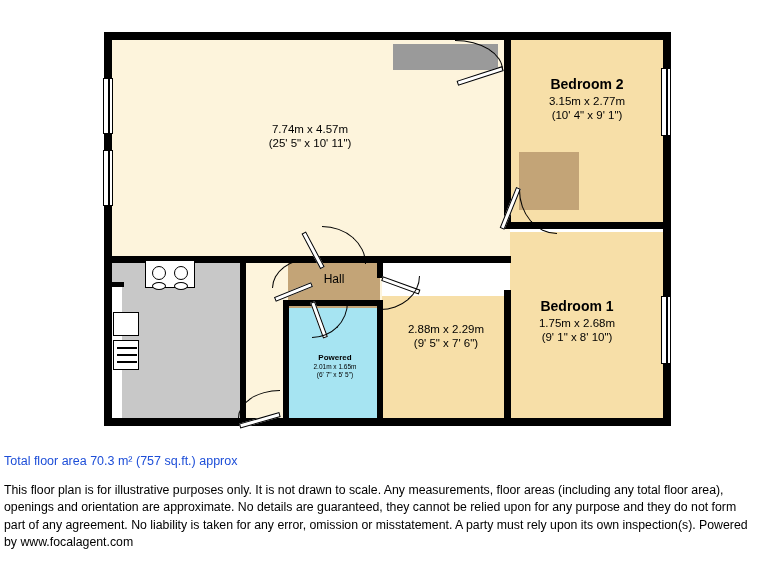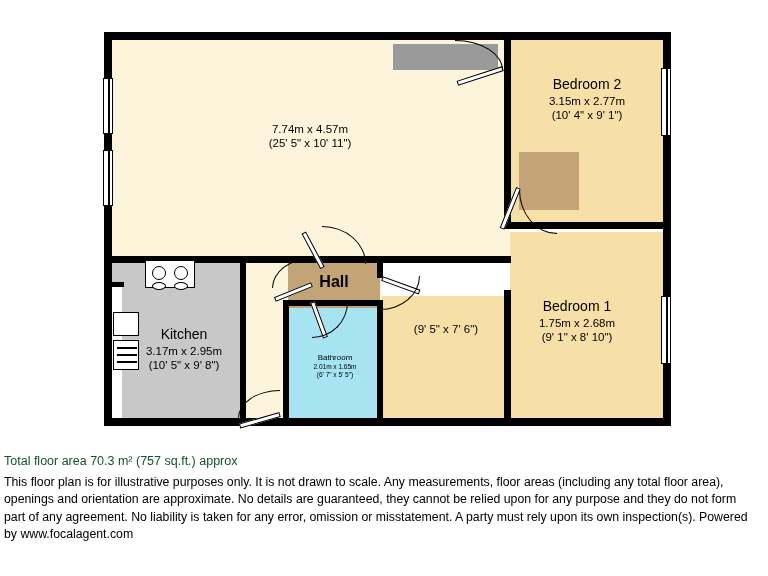--- a/index.html
+++ b/index.html
@@ -41,30 +41,30 @@
 
   .label {
     position: absolute;
     text-align: center;
     line-height: 1.25;
     color: #000000;
     white-space: nowrap;
   }
   .label .name {
     font-size: 14px;
-    font-weight: normal;
+    font-weight: bold;
     display: block;
   }
   .label .dim {
     font-size: 11.5px;
     display: block;
   }
   .label.small .name { font-size: 8px; }
   .label.small .dim { font-size: 6.5px; }
-  .label.hall .name { font-size: 16px; font-weight: bold; }
+  .label.hall .name { font-size: 12px; font-weight: normal; }
 
   
   .door {
     position: absolute;
     border: 1.6px solid #000000;
     border-radius: 0;
     background: transparent;
   }
   .arc-tl { border-right: none; border-bottom: none; border-top-left-radius: 100%; }
   .arc-tr { border-left: none; border-bottom: none; border-top-right-radius: 100%; }
@@ -107,22 +107,22 @@
 
   
   #footer {
     position: absolute;
     left: 0; top: 440px;
     width: 768px;
     padding: 14px 8px 0 4px;
   }
   #area-line {
     font-size: 12.5px;
-    color: #14532d;
-    margin: 0 0 6px 0;
+    color: #1d4ed8;
+    margin: 0 0 14px 0;
   }
   #disclaimer {
     font-size: 12.3px;
     line-height: 1.42;
     color: #000000;
     margin: 0;
     max-width: 752px;
   }
 </style>
 </head>
@@ -239,31 +239,27 @@
       <span class="dim">(10' 4" x 9' 1")</span>
     </div>
 
     <div class="label" style="left:512px; top:298px; width:130px;">
       <span class="name">Bedroom 1</span>
       <span class="dim">1.75m x 2.68m</span>
       <span class="dim">(9' 1" x 8' 10")</span>
     </div>
 
     <div class="label" style="left:383px; top:322px; width:126px;">
+      <span class="dim">2.88m x 2.29m</span>
       <span class="dim">(9' 5" x 7' 6")</span>
     </div>
 
-    <div class="label" style="left:124px; top:326px; width:120px;">
-      <span class="name">Kitchen</span>
-      <span class="dim">3.17m x 2.95m</span>
-      <span class="dim">(10' 5" x 9' 8")</span>
-    </div>
 
     <div class="label small" style="left:288px; top:353px; width:94px;">
-      <span class="name">Bathroom</span>
+      <span class="name">Powered</span>
       <span class="dim">2.01m x 1.65m</span>
       <span class="dim">(6' 7" x 5' 5")</span>
     </div>
 
     <div class="label hall" style="left:288px; top:272px; width:92px;">
       <span class="name">Hall</span>
     </div>
 
   </div>
 

